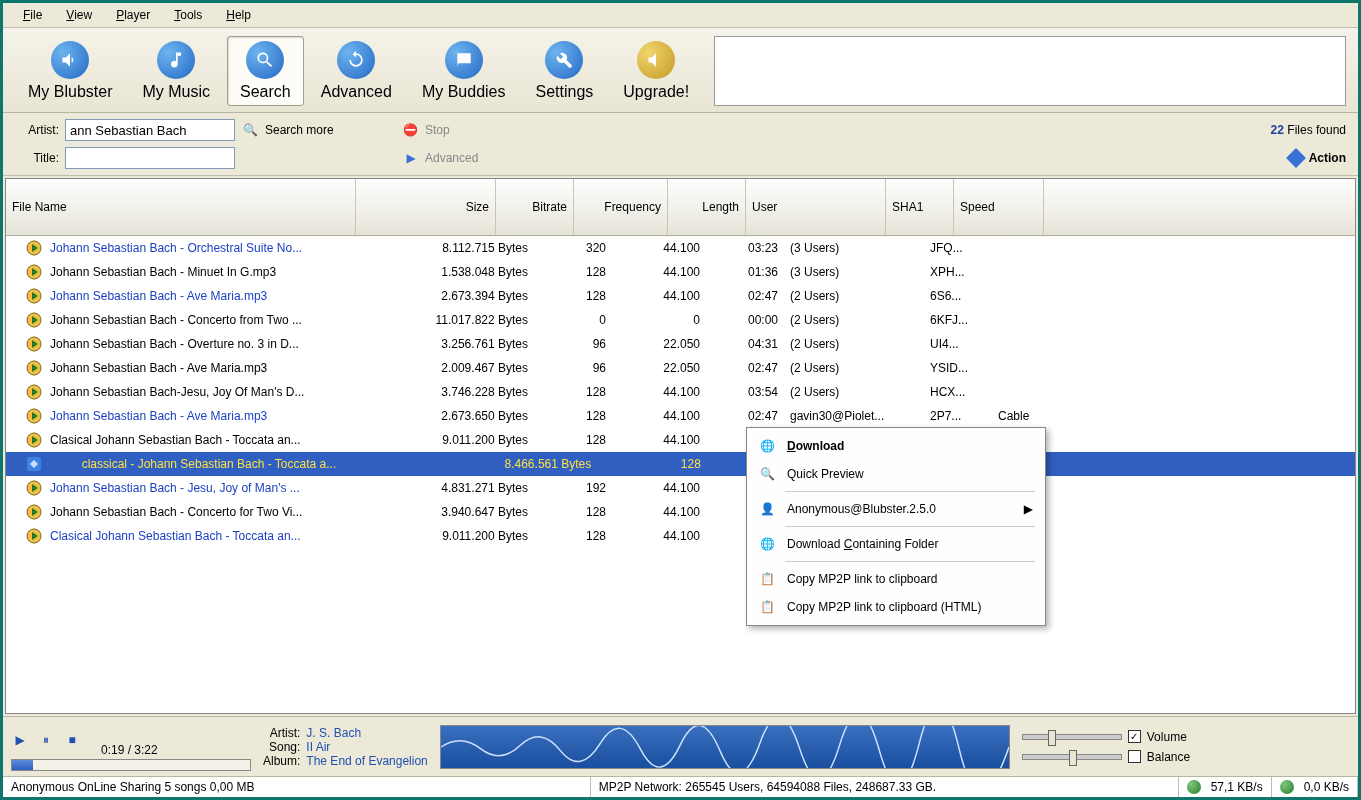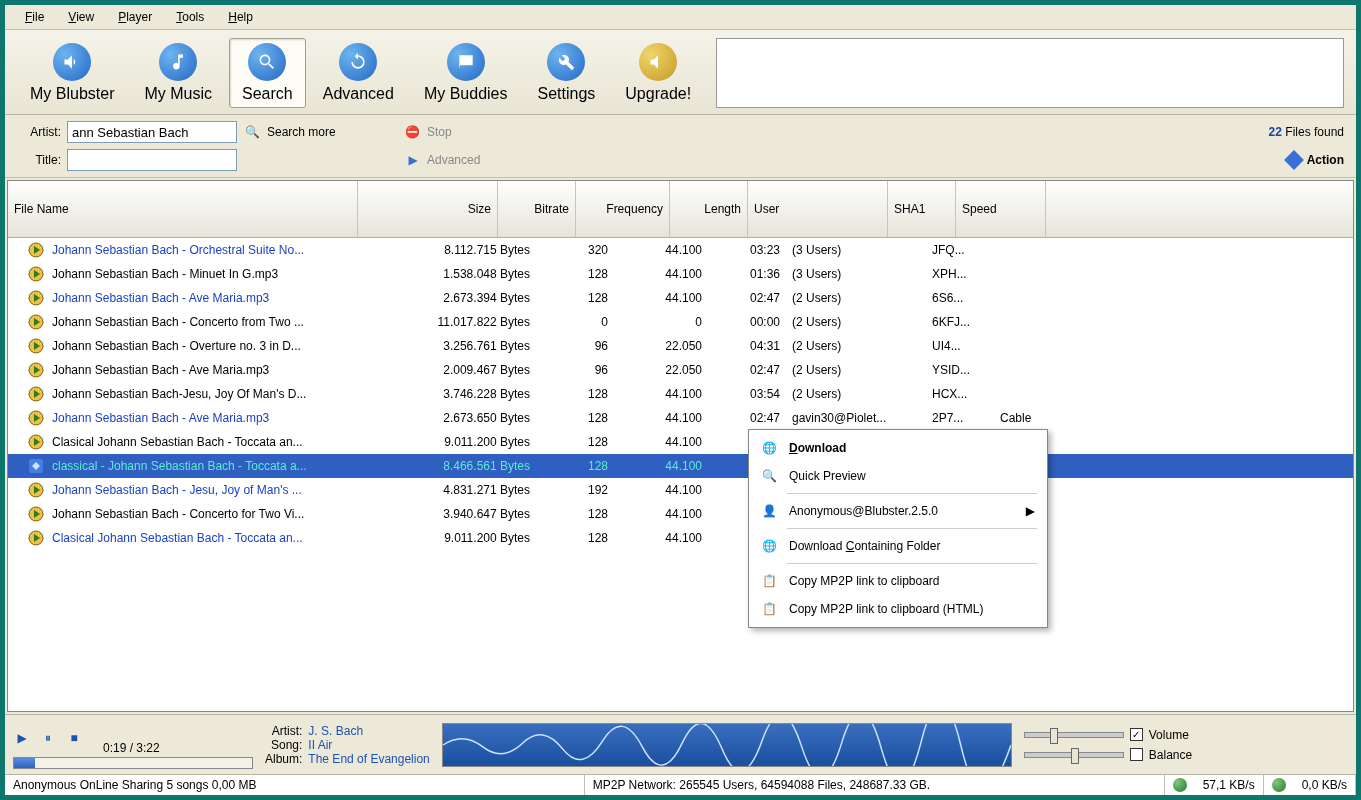--- a/index.html
+++ b/index.html
@@ -1,17 +1,17 @@
 <!DOCTYPE html>
 <html><head>
 <meta charset="utf-8">
 <style>
 * { box-sizing: border-box; margin: 0; padding: 0; font-family: Tahoma, Arial, sans-serif; font-size: 12px; }
 html, body { width: 1361px; height: 800px; overflow: hidden; background: #ece9d8; }
-.window { width: 100%; height: 100%; display: flex; flex-direction: column; border: 5px solid #0f766e; }
+.window { width: 100%; height: 100%; display: flex; flex-direction: column; border: 3px solid #0f766e; }
 
 .menubar { display: flex; padding: 2px 8px; background: #ece9d8; border-bottom: 1px solid #c0beb0; }
 .menubar span { padding: 3px 12px; cursor: default; }
 .menubar span u { text-decoration: underline; }
 
 .toolbar { display: flex; background: linear-gradient(#f5f3e9, #e8e5d4); padding: 8px 12px 6px; border-bottom: 1px solid #b8b5a4; gap: 4px; }
 .tb-item { display: flex; flex-direction: column; align-items: center; padding: 4px 12px; cursor: pointer; border: 1px solid transparent; border-radius: 3px; }
 .tb-item.active { border: 1px solid #a0a090; background: #fdfcf6; box-shadow: inset 1px 1px 2px rgba(0,0,0,0.15); }
 .tb-icon { width: 38px; height: 38px; border-radius: 50%; display: flex; align-items: center; justify-content: center; margin-bottom: 4px; }
 .tb-icon.blue { background: radial-gradient(circle at 30% 30%, #6db4f0, #2568c4); }
@@ -29,21 +29,21 @@
 .files-found .num { color: #2040a0; font-weight: bold; }
 .action { display: flex; justify-content: flex-end; align-items: center; gap: 6px; font-weight: bold; }
 .action .diamond { width: 14px; height: 14px; background: #3a6fd8; transform: rotate(45deg); }
 
 .results { flex: 1; background: white; border: 1px solid #888; margin: 2px; display: flex; flex-direction: column; overflow: hidden; position: relative; }
 .header-row { display: flex; background: linear-gradient(#fefefe, #e6e4d8); border-bottom: 1px solid #b0ad9c; }
 .header-row .col { padding: 21px 6px; border-right: 1px solid #c8c5b6; font-size: 12px; }
 .row { display: flex; align-items: center; height: 24px; padding: 0 20px; }
 .row .cell { padding: 0 6px; overflow: hidden; white-space: nowrap; text-overflow: ellipsis; }
 .row .link { color: #1a3fc4; }
-.row.sel { background: #2f5fc0; color: #5eead4; }
+.row.sel { background: #2f5fc0; color: #fde047; justify-content: space-between; }
 .play-ico { width: 16px; height: 16px; flex-shrink: 0; margin-right: 2px; }
 .col-file { width: 350px; text-align: left; }
 .col-size { width: 140px; text-align: right; }
 .col-bitrate { width: 78px; text-align: right; }
 .col-freq { width: 94px; text-align: right; }
 .col-len { width: 78px; text-align: right; }
 .col-user { width: 140px; text-align: left; }
 .col-sha { width: 68px; text-align: left; }
 .col-speed { width: 90px; text-align: left; }
 
@@ -67,21 +67,21 @@
 .wave svg { width: 100%; height: 100%; }
 .sliders { display: flex; flex-direction: column; gap: 6px; }
 .srow { display: flex; align-items: center; gap: 6px; }
 .slider { width: 100px; height: 6px; background: #ccc; border: 1px solid #888; position: relative; }
 .slider .thumb { position: absolute; top: -5px; width: 8px; height: 16px; background: #e8e5d4; border: 1px solid #666; }
 .chk { width: 13px; height: 13px; border: 1px solid #333; background: white; display: inline-flex; align-items: center; justify-content: center; font-size: 10px; }
 
 .statusbar { display: flex; background: #ffffff; border-top: 1px solid #b8b5a4; font-size: 11px; }
 .statusbar .pane { padding: 3px 8px; border-right: 1px solid #c0beb0; }
 .statusbar .pane.grow { flex: 1; }
-.statusbar .pane.net { display: flex; align-items: center; gap: 16px; text-align: center; }
+.statusbar .pane.net { display: flex; align-items: center; gap: 10px; text-align: center; }
 .globe { width: 14px; height: 14px; border-radius: 50%; background: radial-gradient(circle at 30% 30%, #7ec87e, #2a7a2a); }
 </style>
 </head>
 <body>
 
 <div class="window">
   <div class="menubar" id="menubar">
       <span><u>F</u>ile</span>
       <span><u>V</u>iew</span>
       <span><u>P</u>layer</span>

